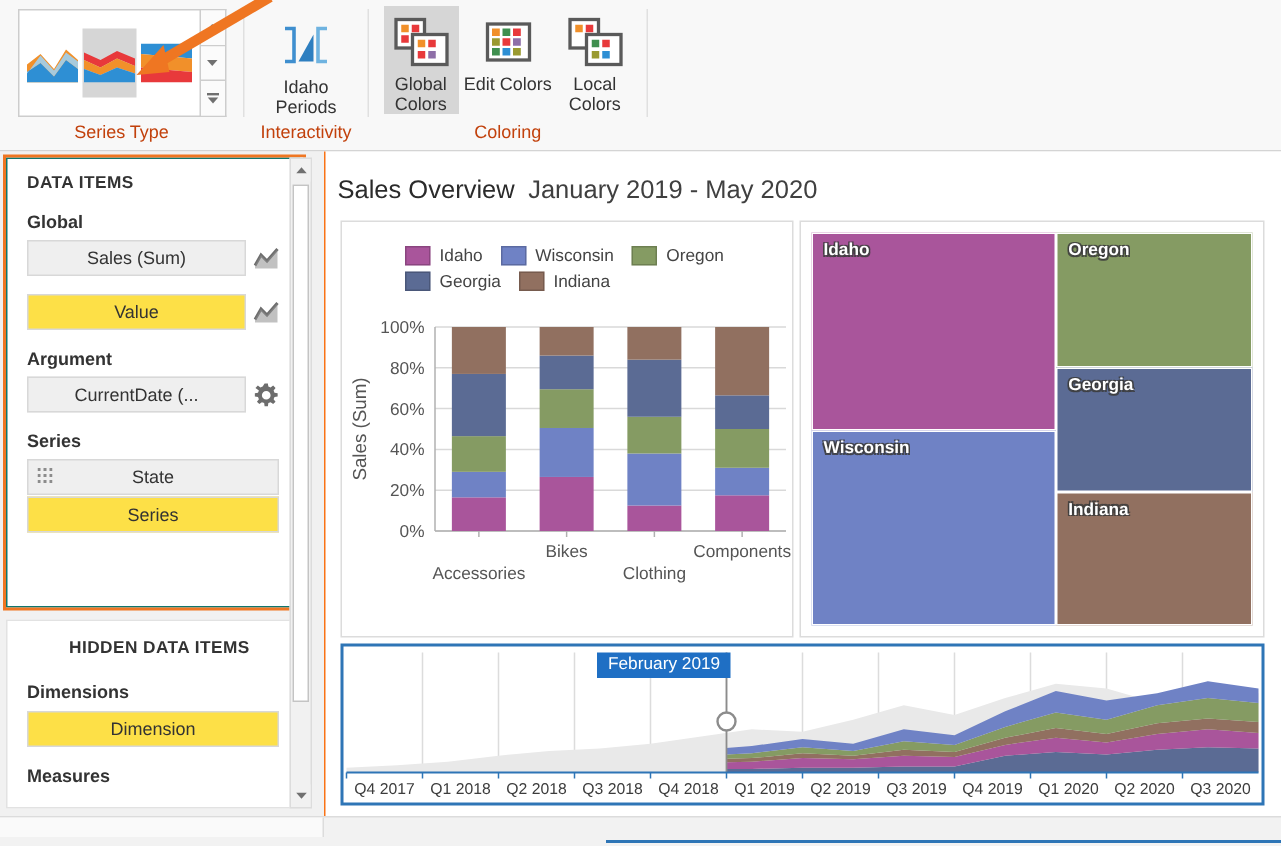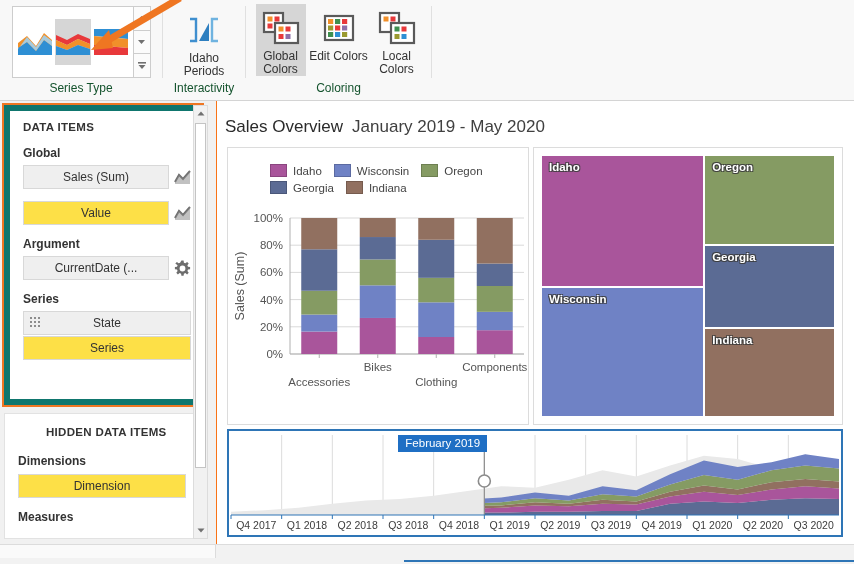--- a/index.html
+++ b/index.html
@@ -17,21 +17,21 @@
   
   #ribbon {
     position:absolute; left:0; top:0; width:854px; height:101px;
     background:#f8f8f8;
     border-bottom:1px solid #d4d4d4;
     display:flex;
     align-items:stretch;
   }
   .rgroup { position:relative; display:flex; flex-direction:column; align-items:center; height:100%; }
   .rgroup .gcontent { flex:1; display:flex; align-items:center; padding:4px 6px 0 6px; }
-  .glabel { font-size:12px; color:#14532d; height:20px; line-height:16px; text-align:center; width:100%; }
+  .glabel { font-size:12px; color:#c2410c; height:20px; line-height:16px; text-align:center; width:100%; }
   .gsep { width:1px; background:#e0e0e0; margin:6px 0 22px 0; }
 
   
   #gallery-wrap { display:flex; align-items:flex-start; }
   #gallery {
     width:122px; height:72px; background:#fff; border:1px solid #cdcdcd;
     display:flex; align-items:center; justify-content:space-around; padding:0 3px;
   }
   .gitem { width:36px; height:46px; display:flex; align-items:center; justify-content:center; }
   .gitem.sel { background:#d6d6d6; }
@@ -50,21 +50,21 @@
   
   #ribbon-arrow { position:absolute; left:60px; top:-2px; width:130px; height:56px; pointer-events:none; }
 
   
   #leftpanel {
     position:absolute; left:0; top:101px; width:216px; height:443px;
     background:#f1f1f1;
   }
   #di-card {
     position:absolute; left:4px; top:4px; width:196px; height:300px;
-    background:#ffffff; border:6px solid #0f766e;
+    background:#ffffff; border:1px solid #0f766e;
   }
   #hdi-card {
     position:absolute; left:4px; top:312px; width:196px; height:126px;
     background:#ffffff; border:1px solid #e2e2e2;
   }
   .sect-title { font-weight:bold; font-size:11.5px; letter-spacing:.3px; color:#333; }
   .field-label { font-weight:bold; font-size:12px; color:#333; }
   .pill {
     height:24px; background:#efefef; border:1px solid #d8d8d8;
     display:flex; align-items:center; justify-content:center;

